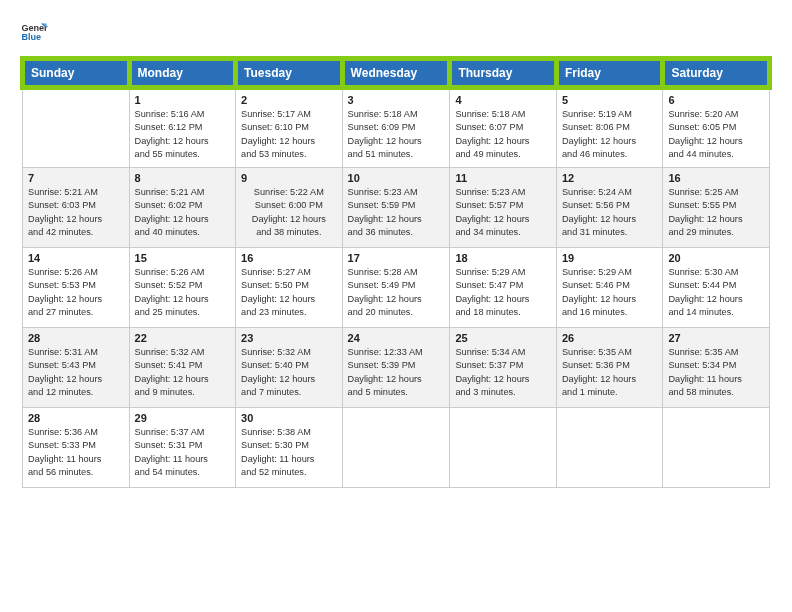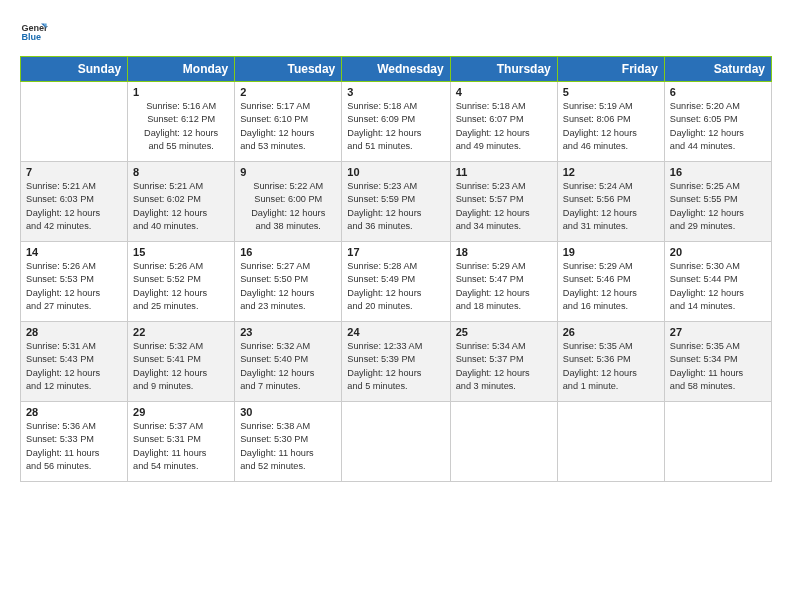--- a/index.html
+++ b/index.html
@@ -45,24 +45,24 @@
     }
     table {
       width: 100%;
       border-collapse: collapse;
       font-size: 10px;
     }
     thead tr th {
       background-color: #2970b8;
       color: #fff;
       padding: 5px 6px;
-      text-align: right;
+      text-align: left;
       font-size: 12px;
       font-weight: bold;
-      border: 1px solid #84cc16;
+      border: 5px solid #84cc16;
     }
     tbody tr td {
       border: 1px solid #ccc;
       padding: 4px 5px;
       vertical-align: top;
       min-height: 70px;
       height: 80px;
     }
     tbody tr td.empty {
       background: #fff;
@@ -116,21 +116,21 @@
         <th>Thursday</th>
         <th>Friday</th>
         <th>Saturday</th>
       </tr>
     </thead>
     <tbody id="calendar-body">
     <tr>
           <td class="empty"></td>
           <td>
             <span class="day-num">1</span>
-            <div class="day-info" style="white-space: pre-line; text-align: center;">Sunrise: 5:16 AM
+            <div class="day-info" style="white-space: pre-line;">Sunrise: 5:16 AM
 Sunset: 6:12 PM
 Daylight: 12 hours
 and 55 minutes.</div>
           </td>
           <td>
             <span class="day-num">2</span>
             <div class="day-info" style="white-space: pre-line;">Sunrise: 5:17 AM
 Sunset: 6:10 PM
 Daylight: 12 hours
 and 53 minutes.</div>

